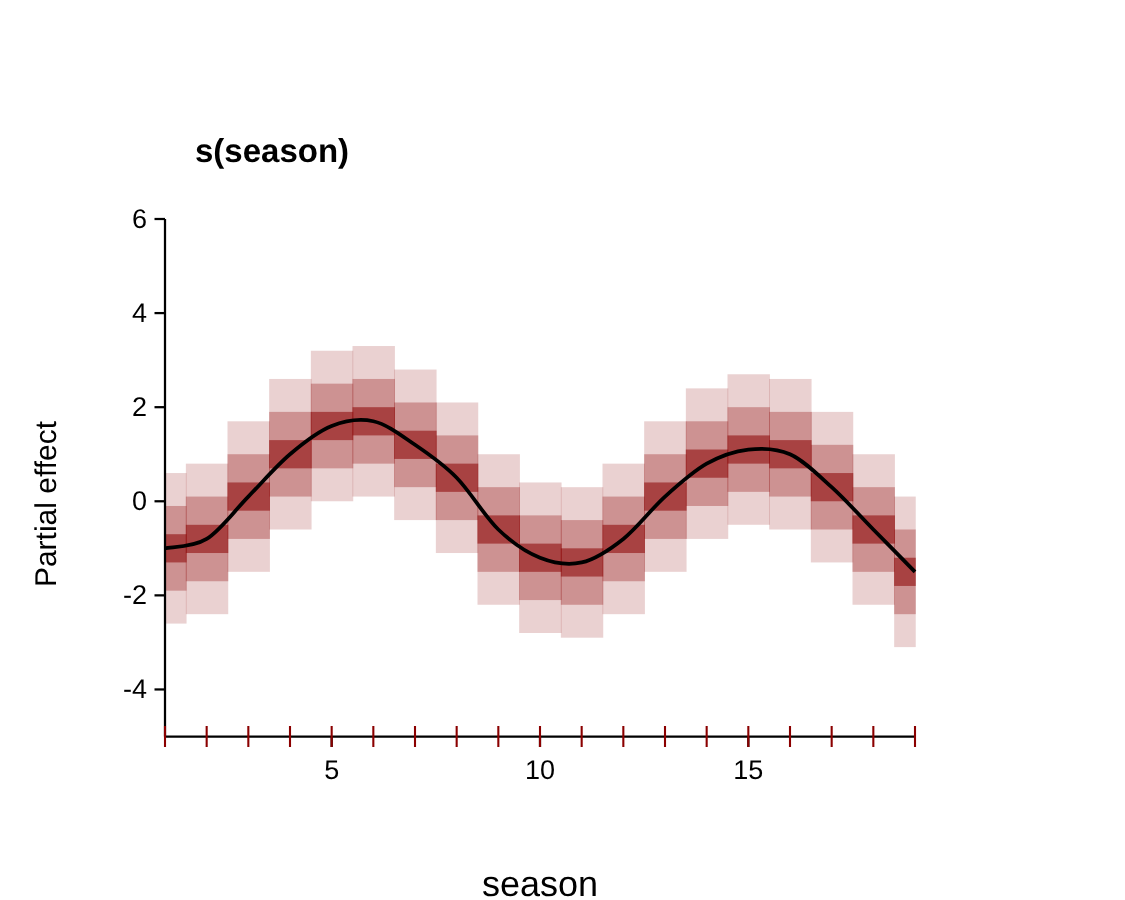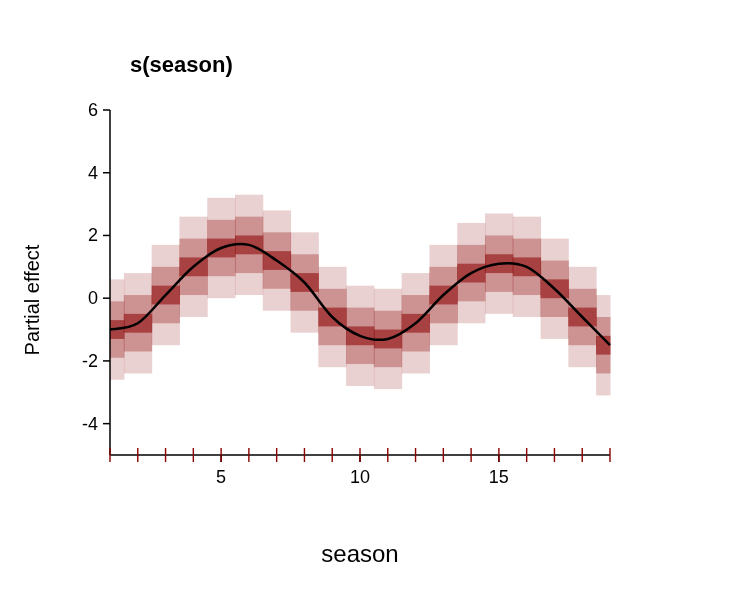--- a/index.html
+++ b/index.html
@@ -7,20 +7,21 @@
     padding: 0;
     width: 750px;
     height: 600px;
     background: #ffffff;
     font-family: Arial, Helvetica, sans-serif;
   }
   #chart-wrap {
     position: relative;
     width: 750px;
     height: 468px;
+    margin-top: 36px;
   }
   #title {
     position: absolute;
     left: 130px;
     top: 52px;
     font-weight: bold;
     font-size: 22px;
     color: #000;
   }
   #ylabel {

